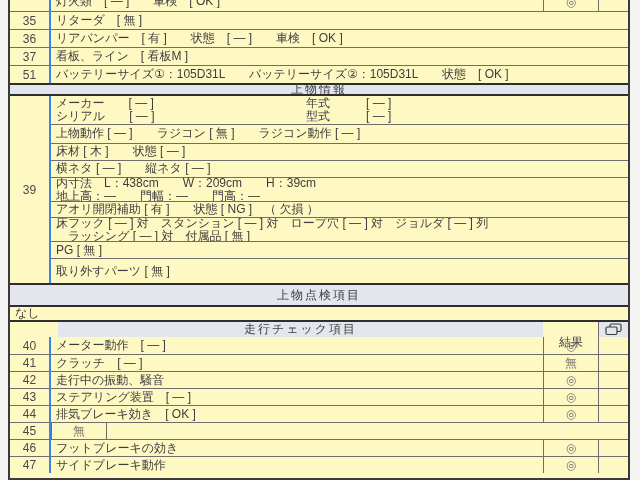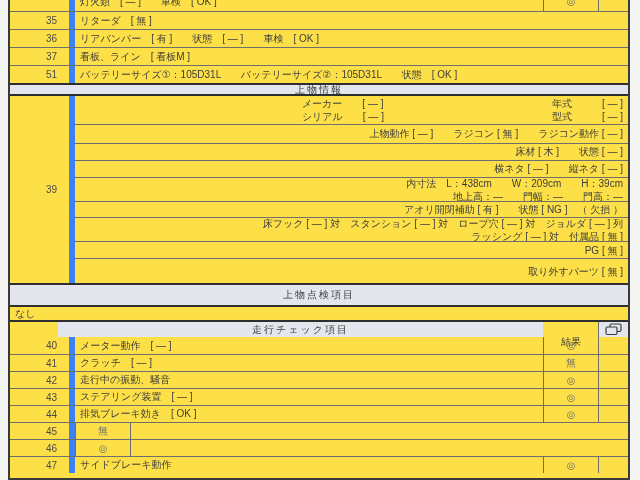--- a/index.html
+++ b/index.html
@@ -1,43 +1,43 @@
 <!DOCTYPE html>
 <html><head>
 <meta charset="utf-8">
 <style>
   html,body{margin:0;padding:0;background:#f4f4f2;width:640px;height:480px;overflow:hidden;}
   body{font-family:"Liberation Sans","DejaVu Sans",sans-serif;color:#3d3d3d;}
   .sheet{
     box-sizing:border-box;
     width:622px;height:480px;
     margin-left:8px;
-    background:#fde047;
+    background:#fef9c3;
     border:2px solid #3a3a3a;border-top:0;
     overflow:hidden;
-    font-size:10px;
+    font-size:12px;
   }
   .r{display:flex;align-items:stretch;border-top:1px solid #6e6e6e;box-sizing:border-box;}
   .r.nt{border-top:0;}
   .cell{box-sizing:border-box;display:flex;align-items:center;}
-  .num{width:41px;border-right:6px solid #3b82f6;justify-content:center;color:#4a4a4a;margin-left:24px;}
+  .num{width:41px;border-right:2px solid #3b82f6;justify-content:center;color:#4a4a4a;}
   .content{flex:1;padding:0 5px;white-space:nowrap;overflow:hidden;}
   .result{width:55px;border-left:1px solid #6e6e6e;justify-content:center;color:#6f6f6f;}
   .photo{width:30px;border-left:1px solid #6e6e6e;justify-content:center;}
   .sec{background:#e3e7ed;border-top:2px solid #2e2e2e;border-bottom:2px solid #2e2e2e;
        justify-content:center;display:flex;align-items:center;box-sizing:border-box;
        color:#3a3a3a;letter-spacing:2px;}
   .sec + .r{border-top:0;}
   .clipwrap{overflow:hidden;height:11px;}
   .clipwrap .content span{display:block;margin-top:-8px;}
   .subcol{flex:1;display:flex;flex-direction:column;}
   .sub{box-sizing:border-box;border-top:1px solid #6e6e6e;padding:1px 5px;
        display:flex;flex-direction:column;justify-content:center;overflow:hidden;}
   .sub:first-child{border-top:0;}
-  .line{display:flex;white-space:nowrap;line-height:13px;justify-content:flex-end;}
+  .line{display:flex;white-space:nowrap;line-height:13px;}
   .c0{width:250px;flex-shrink:0;}
   .drvhdr .content{justify-content:center;display:flex;letter-spacing:2px;}
   .hdrcell{background:#e3e7ed;}
   .camera-svg{display:block;}
 </style>
 </head>
 <body>
 
 <div class="sheet">
 
@@ -179,20 +179,21 @@
     <div class="cell result">◎</div>
     <div class="cell photo"></div>
   </div>
   <div class="r" style="height:17px">
     <div class="cell num">45</div>
     <div class="cell result">無</div>
     <div class="cell photo"></div>
   </div>
   <div class="r" style="height:17px">
     <div class="cell num">46</div>
+    <div class="cell content">フットブレーキの効き</div>
     <div class="cell result">◎</div>
     <div class="cell photo"></div>
   </div>
   <div class="r" style="height:17px">
     <div class="cell num">47</div>
     <div class="cell content">サイドブレーキ動作</div>
     <div class="cell result">◎</div>
     <div class="cell photo"></div>
   </div>
 

